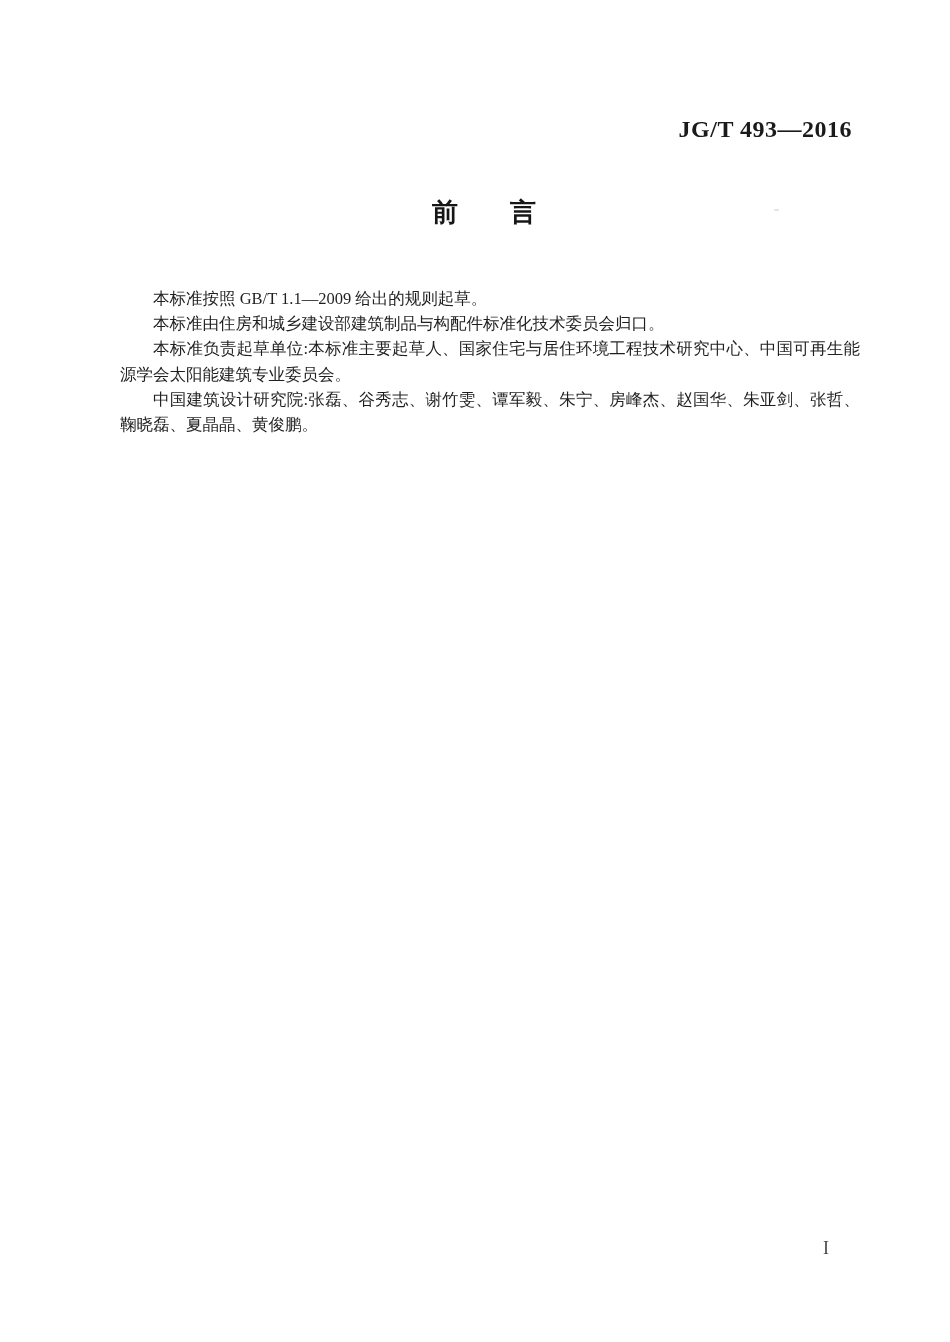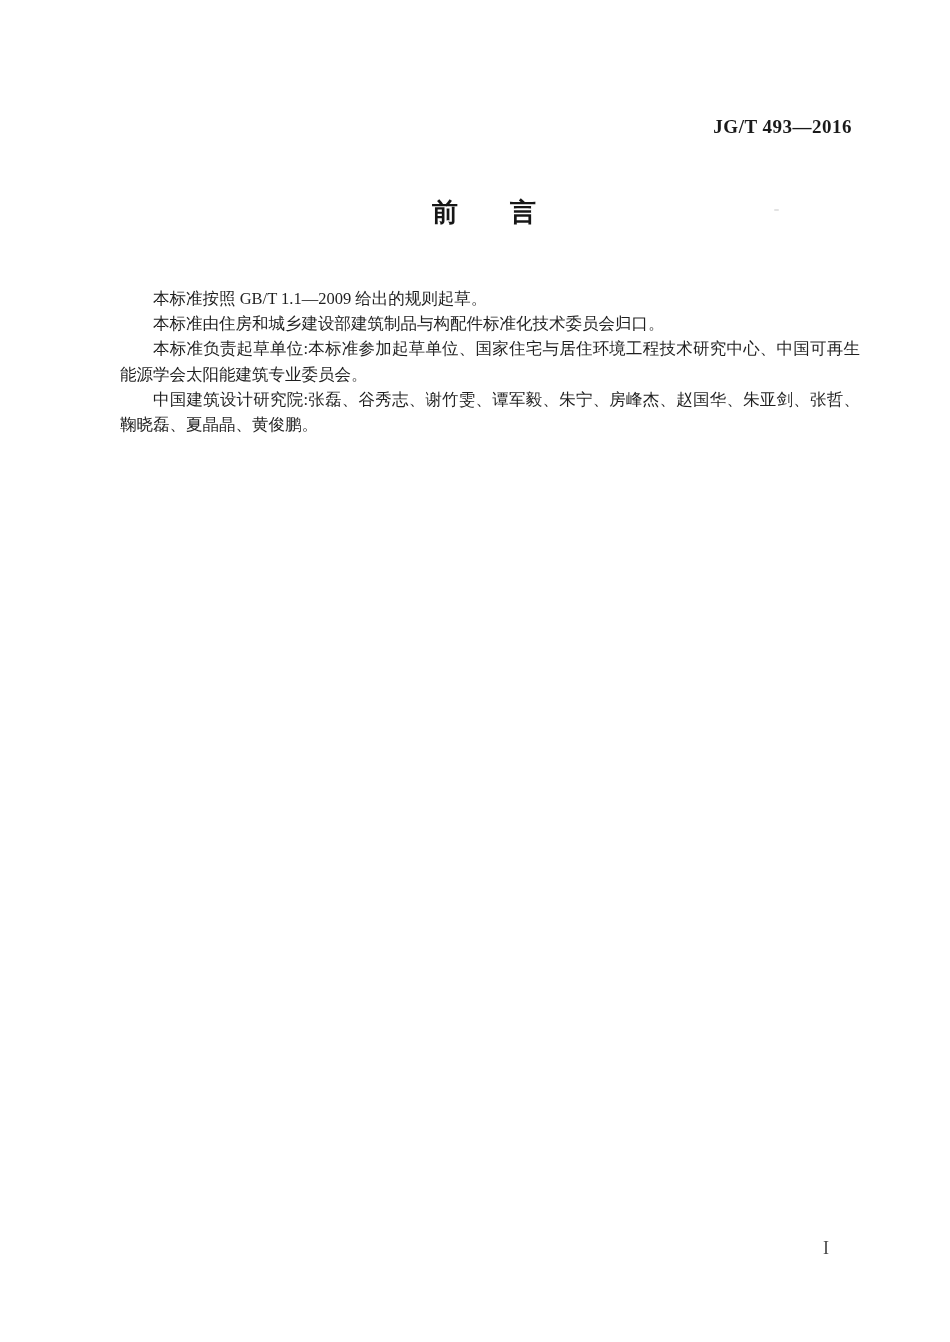--- a/index.html
+++ b/index.html
@@ -13,21 +13,21 @@
     height: 1342px;
     background: #ffffff;
     overflow: hidden;
     font-family: "Liberation Serif", "DejaVu Serif", serif;
     color: #1c1c1c;
   }
   .doc-code {
     position: absolute;
     top: 116px;
     right: 98px;
-    font-size: 19px;
+    font-size: 24px;
     font-weight: bold;
     letter-spacing: 0.5px;
     font-family: "Liberation Serif", "DejaVu Serif", serif;
     color: #1a1a1a;
     white-space: nowrap;
   }
   .title {
     position: absolute;
     top: 194px;
     left: 0;
@@ -83,19 +83,19 @@
 
   <div class="doc-code">JG/T 493—2016</div>
 
   <div class="scan-speck"></div>
 
   <h1 class="title">前　　言</h1>
 
   <div class="content">
     <p>本标准按照 GB/T 1.1—2009 给出的规则起草。</p>
     <p>本标准由住房和城乡建设部建筑制品与构配件标准化技术委员会归口。</p>
-    <p>本标准负责起草单位:本标准参加起草单位、国家住宅与居住环境工程技术研究中心、中国可再生能源学会太阳能建筑专业委员会。</p>
+    <p>本标准负责起草单位:本标准主要起草人、国家住宅与居住环境工程技术研究中心、中国可再生能源学会太阳能建筑专业委员会。</p>
     <p>中国建筑设计研究院:张磊、谷秀志、谢竹雯、谭军毅、朱宁、房峰杰、赵国华、朱亚剑、张哲、鞠晓磊、夏晶晶、黄俊鹏。</p>
   </div>
 
   <div class="page-number">I</div>
 
 </div>
 
 </body></html>

